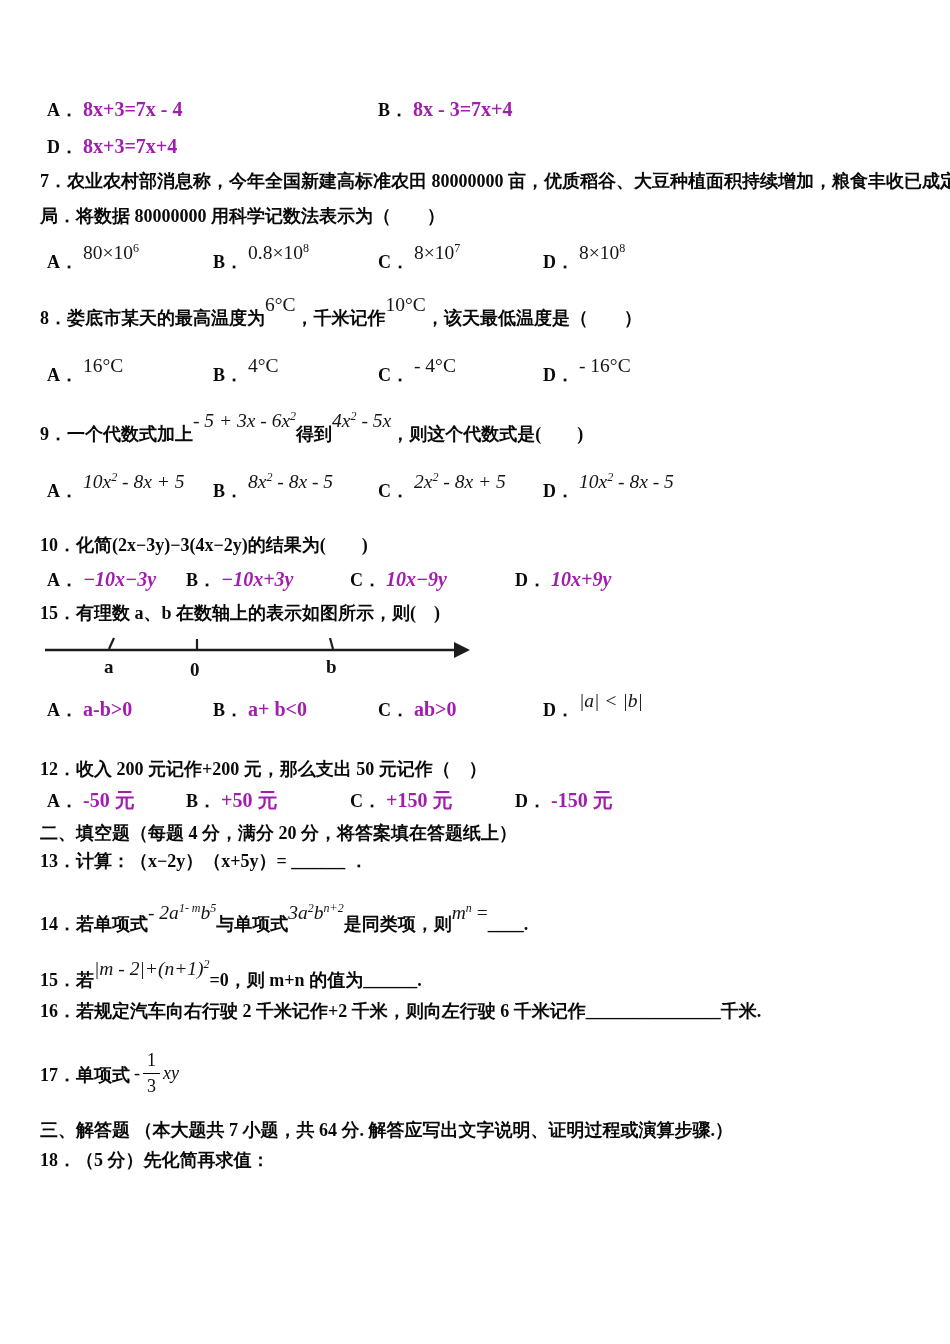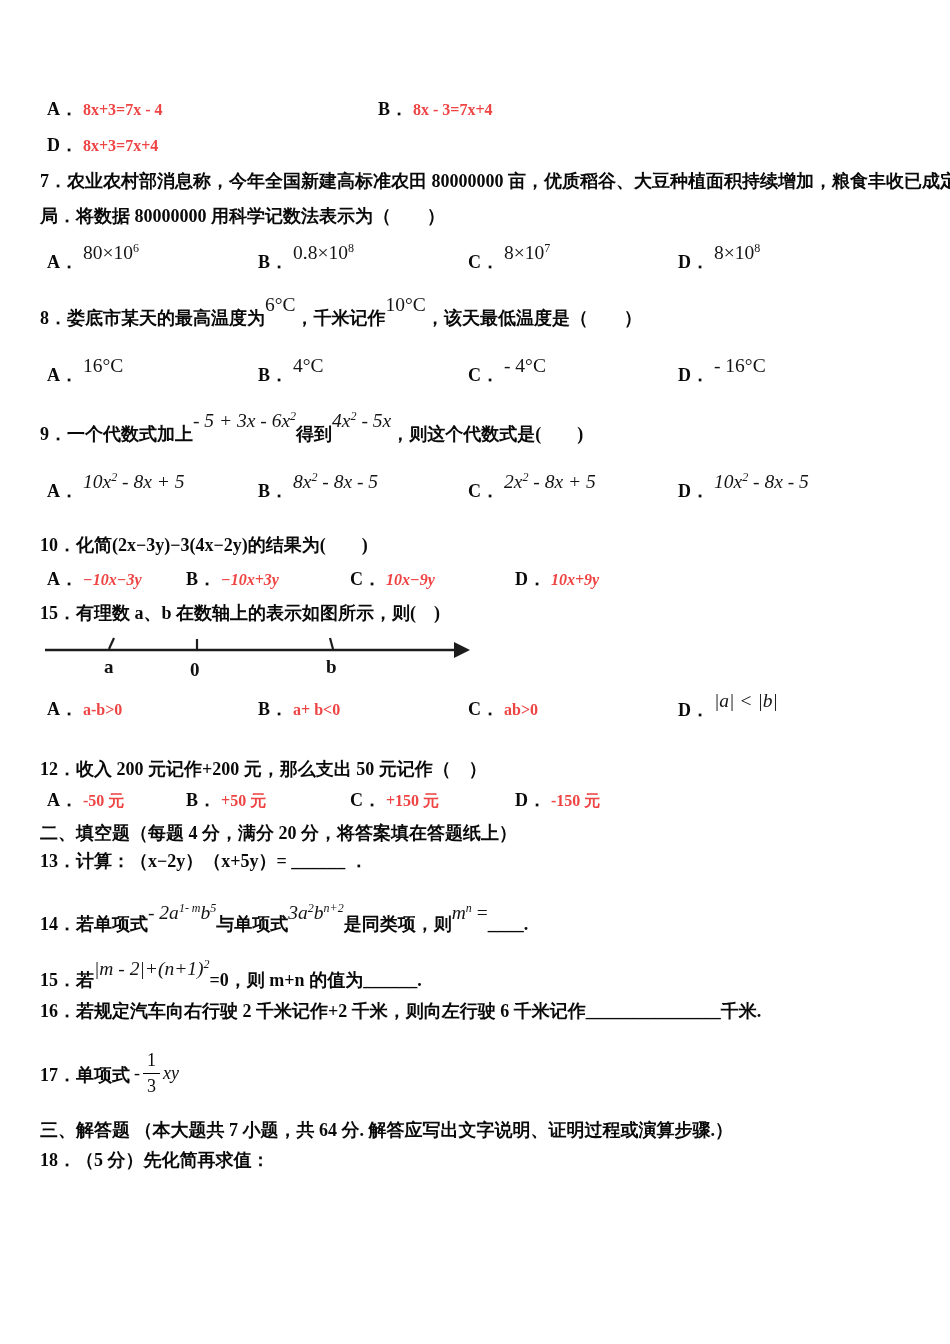--- a/index.html
+++ b/index.html
@@ -6,26 +6,26 @@
   body{width:950px;height:1344px;position:relative;color:#000;overflow:hidden;}
   .line{position:absolute;left:40px;white-space:nowrap;line-height:23px;}
   .cn{font-family:"Liberation Serif",serif;font-weight:700;font-size:18px;color:#0a0a0a;}
   .math{font-family:"Liberation Serif",serif;font-weight:400;font-size:19.5px;color:#141414;}
   .it{font-style:italic;}
   .raise{position:relative;top:-13px;display:inline-block;}
   .raise11{position:relative;top:-11px;display:inline-block;margin-top:17px;}
   .vraise{position:relative;top:-9px;display:inline-block;}
   sup{font-size:12px;line-height:0;vertical-align:super;}
   .optgrid{position:absolute;left:47px;display:grid;}
-  .ga{grid-template-columns:166px 165px 165px auto;gap:45px;}
+  .ga{grid-template-columns:166px 165px 165px auto;}
   .gb{grid-template-columns:139px 164px 165px auto;}
   .g2{grid-template-columns:331px auto;grid-row-gap:13px;}
   .cell{white-space:nowrap;line-height:23px;}
   .lab{font-family:"Liberation Serif",serif;font-weight:700;font-size:18px;margin-right:5px;color:#0a0a0a;}
-  .optv{font-family:"Liberation Serif",serif;font-weight:700;font-size:16px;color:#ef4444;}
+  .optv{font-family:"Liberation Serif",serif;font-weight:700;font-size:20px;color:#a21caf;}
   .frac{display:inline-flex;align-items:center;vertical-align:middle;position:relative;top:-3px;
         font-family:"Liberation Serif",serif;font-weight:400;font-size:18px;margin:0 4px;}
   .fstack{display:inline-block;text-align:center;margin:0 3px;}
   .fnum{display:block;padding:0 4px 1px;border-bottom:1.6px solid #000;}
   .fden{display:block;padding-top:1px;}
   svg text{font-family:"Liberation Serif",serif;font-weight:700;font-size:19px;fill:#111;}
 </style>
 </head>
 <body>
 

